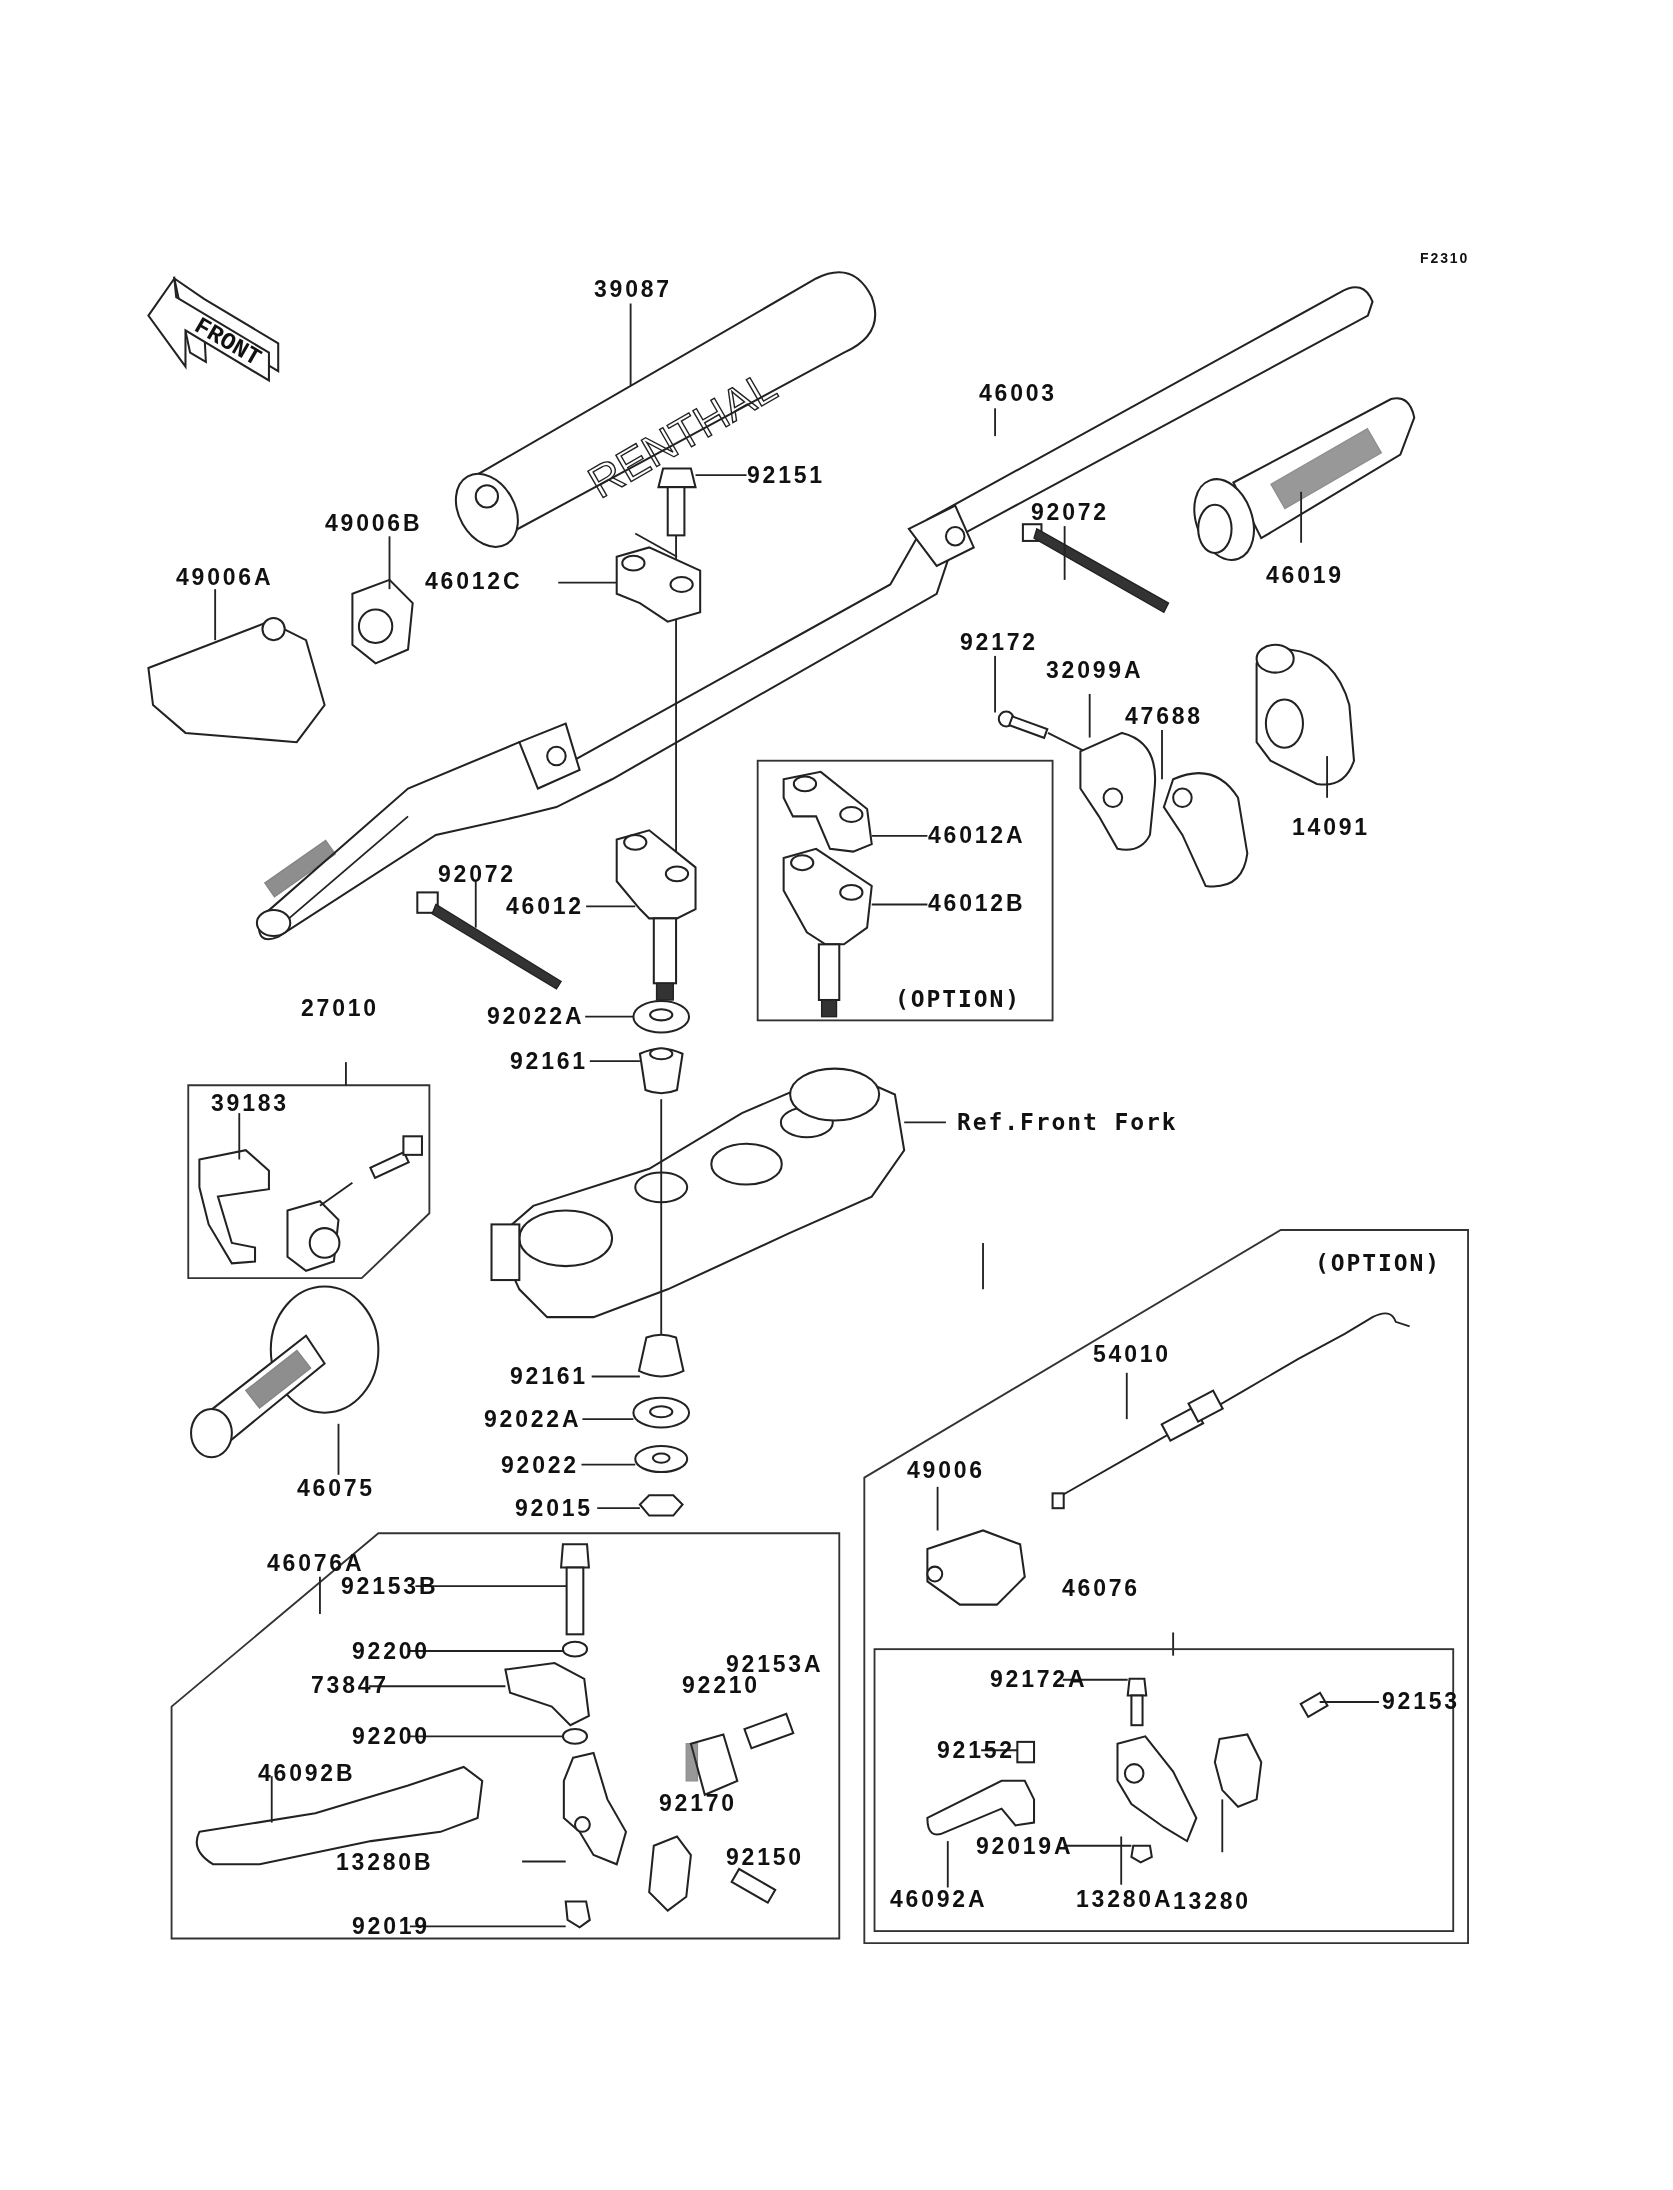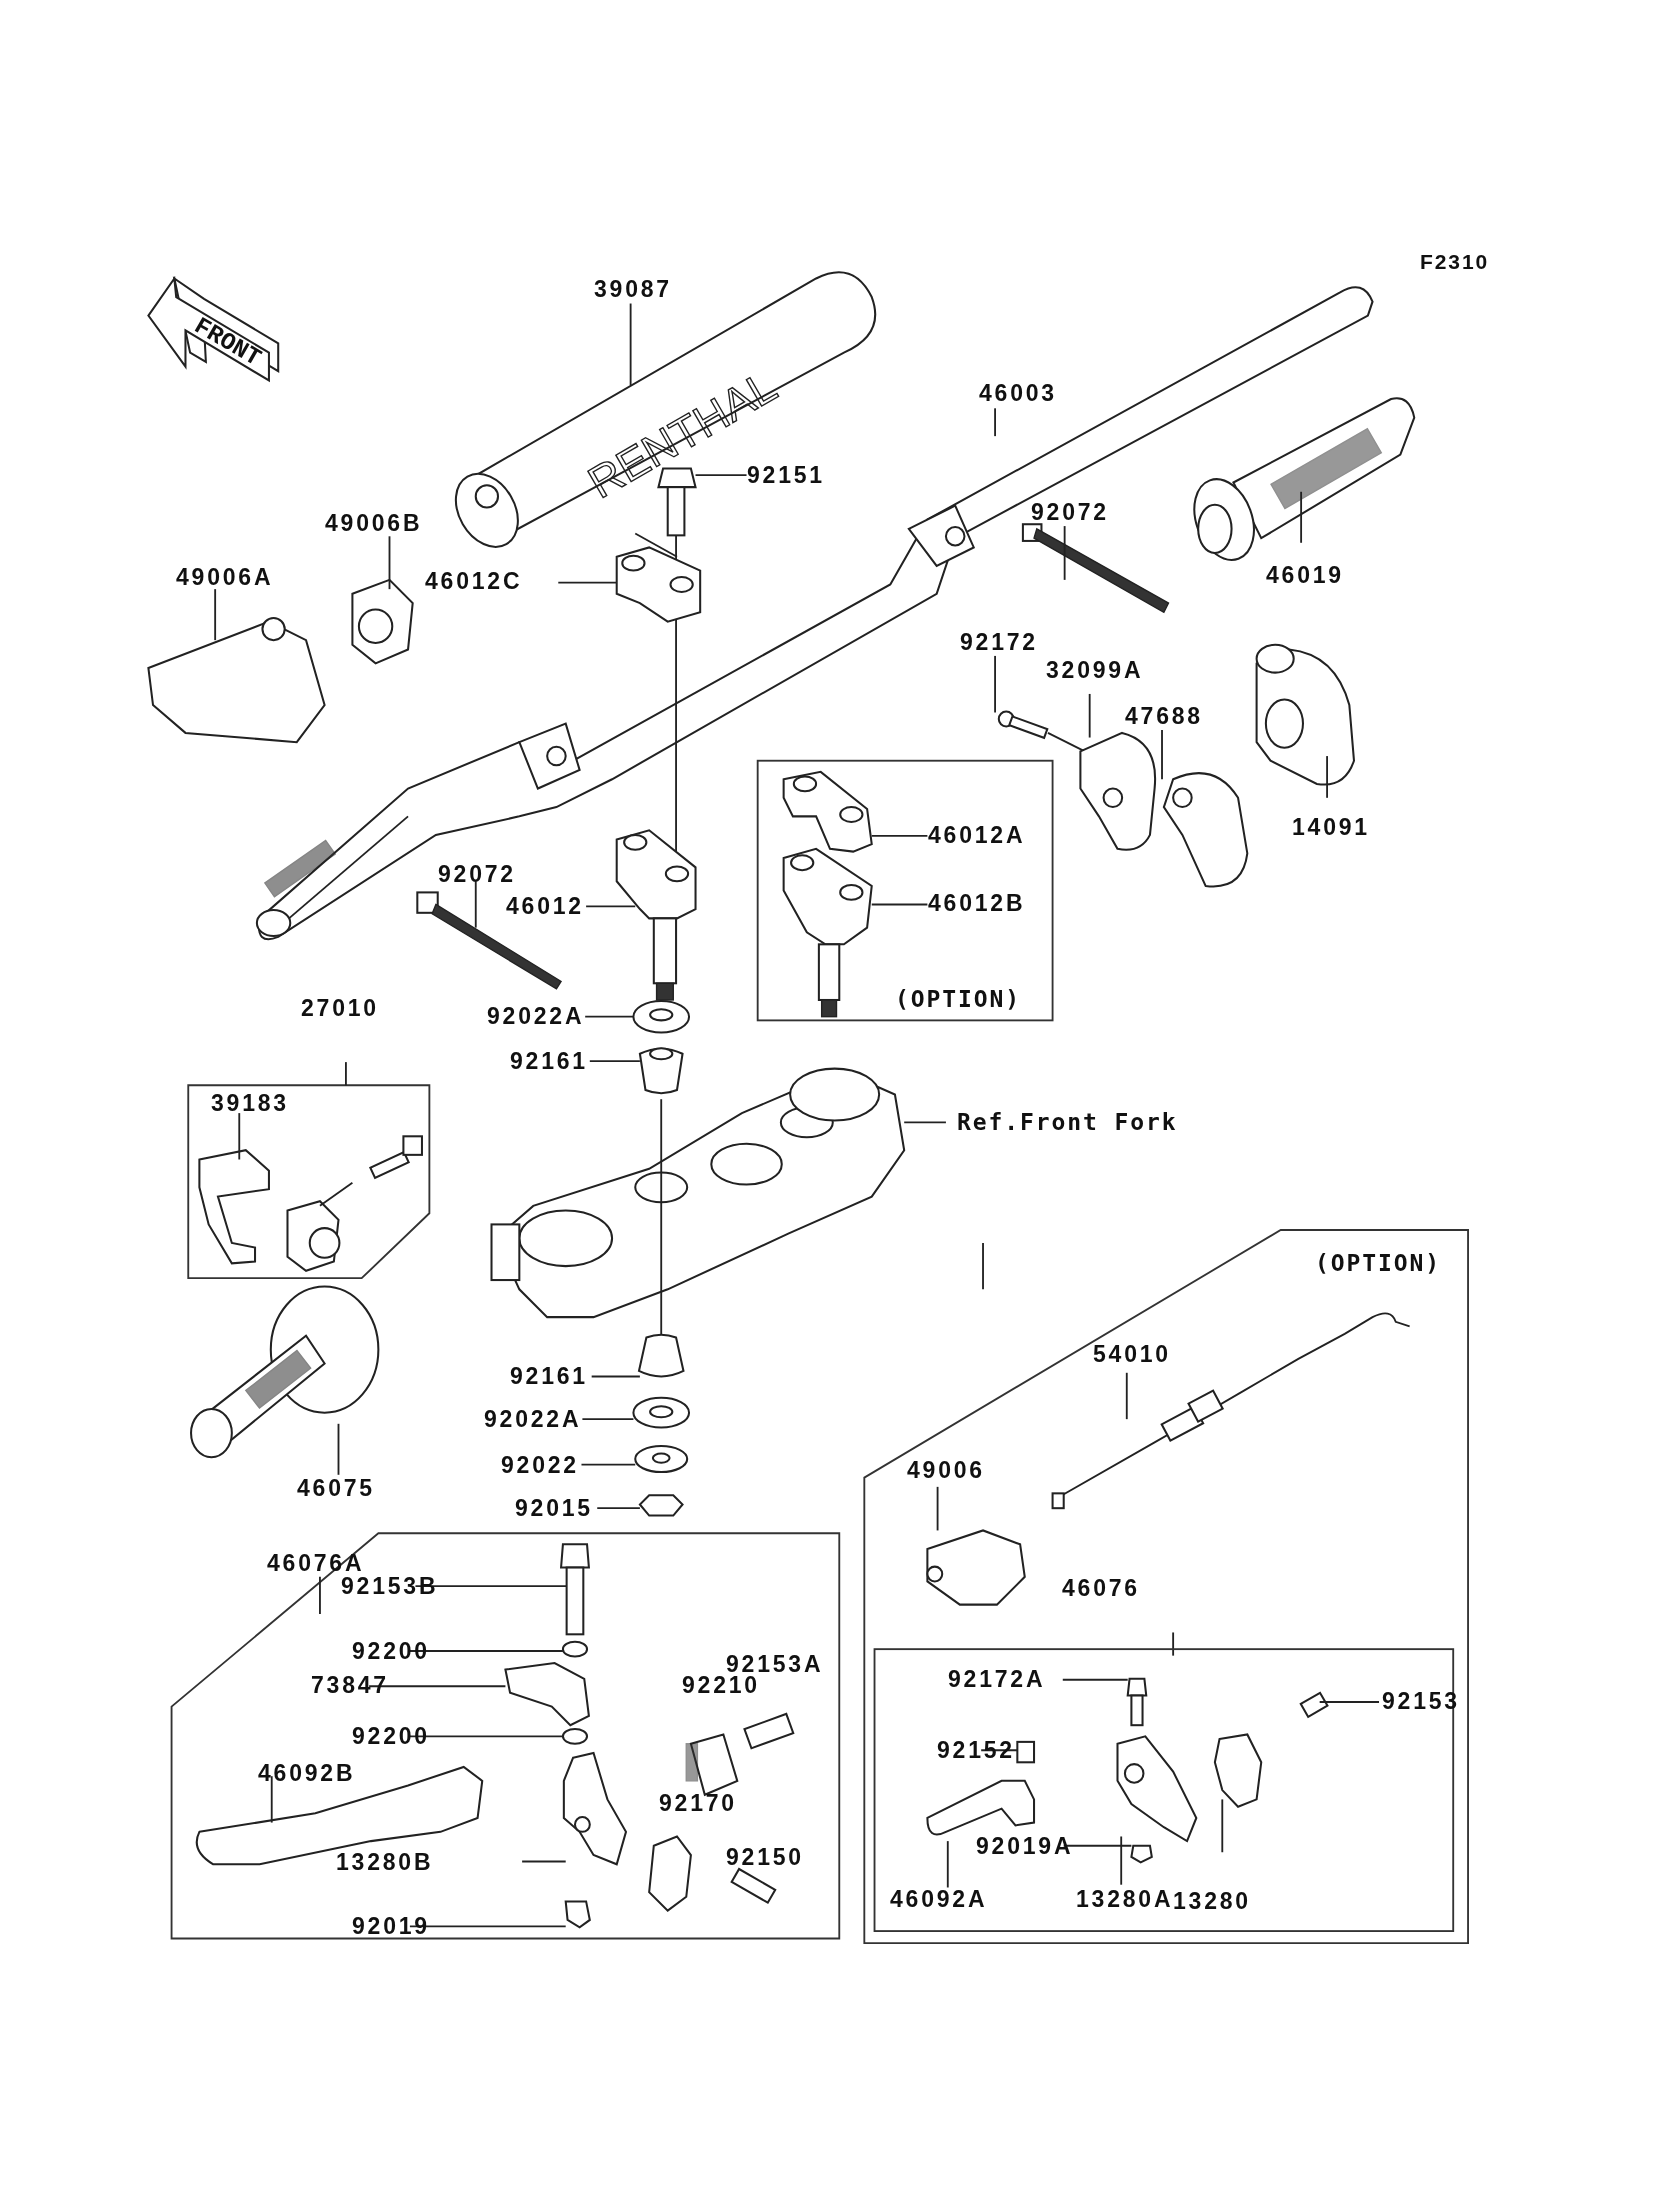--- a/index.html
+++ b/index.html
@@ -1,20 +1,20 @@
 <!DOCTYPE html>
 <html style="font-size:15px"><head>
 <meta charset="utf-8">
 <style>
   html,body{margin:0;padding:0;background:#ffffff;}
   body{width:1673px;height:2191px;position:relative;overflow:hidden;font-family:"DejaVu Sans Mono","Liberation Mono",monospace;}
   #diagram{position:absolute;left:0;top:0;width:1673px;height:2191px;}
   .lbl{position:absolute;font-family:"Liberation Sans","DejaVu Sans",sans-serif;font-weight:bold;font-size:23px;letter-spacing:2.8px;color:#111;white-space:nowrap;line-height:1;}
   .mono{font-family:"DejaVu Sans Mono","Liberation Mono",monospace;font-weight:bold;letter-spacing:1.9px;}
-  .fig{position:absolute;font-family:"Liberation Sans",sans-serif;font-weight:bold;font-size:21px;letter-spacing:1.9px;color:#111;}
+  .fig{position:absolute;font-family:"Liberation Sans",sans-serif;font-weight:bold;font-size:14px;letter-spacing:1.9px;color:#111;}
   svg .ln{stroke:#222;stroke-width:2;fill:none;}
   svg .part{stroke:#222;stroke-width:2.2;fill:#fff;}
   svg .dark{fill:#333;stroke:#222;stroke-width:1.5;}
   svg .box{stroke:#333;stroke-width:2;fill:none;}
 </style>
 </head>
 <body>
 
 <div id="diagram">
 <svg width="1673" height="2191" viewBox="0 0 1804 2362">
@@ -304,21 +304,21 @@
 <div class="lbl" style="left:352px;top:1640px;">92200</div>
 <div class="lbl" style="left:311px;top:1674px;">73847</div>
 <div class="lbl" style="left:352px;top:1725px;">92200</div>
 <div class="lbl" style="left:726px;top:1653px;">92153A</div>
 <div class="lbl" style="left:682px;top:1674px;">92210</div>
 <div class="lbl" style="left:258px;top:1762px;">46092B</div>
 <div class="lbl" style="left:659px;top:1792px;">92170</div>
 <div class="lbl" style="left:336px;top:1851px;">13280B</div>
 <div class="lbl" style="left:726px;top:1846px;">92150</div>
 <div class="lbl" style="left:352px;top:1915px;">92019</div>
-<div class="lbl" style="left:948px;top:1668px;">92172A</div>
+<div class="lbl" style="left:990px;top:1668px;">92172A</div>
 <div class="lbl" style="left:1382px;top:1690px;">92153</div>
 <div class="lbl" style="left:937px;top:1739px;">92152</div>
 <div class="lbl" style="left:976px;top:1835px;">92019A</div>
 <div class="lbl" style="left:890px;top:1888px;">46092A</div>
 <div class="lbl" style="left:1173px;top:1855px;margin-top:35px;">13280</div>
 <div class="lbl" style="left:1076px;top:1888px;">13280A</div>
 </div>
 
 
 </body></html>

